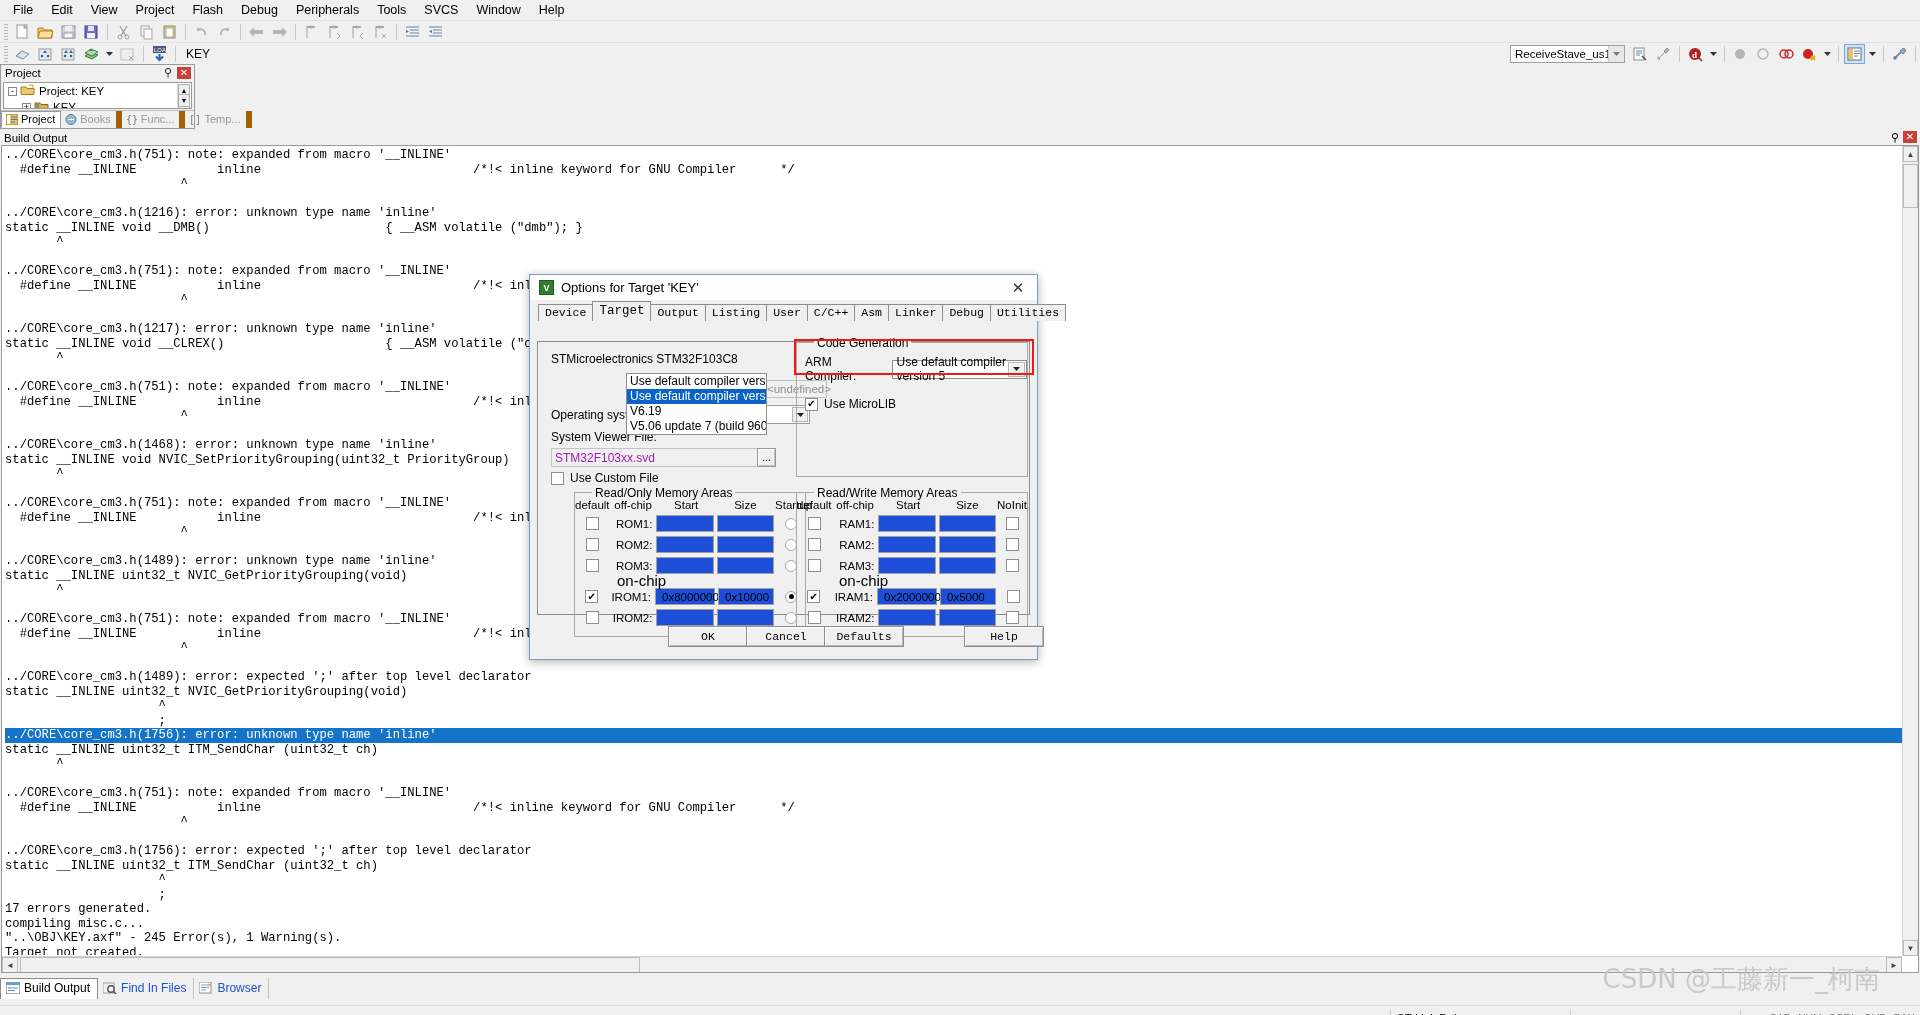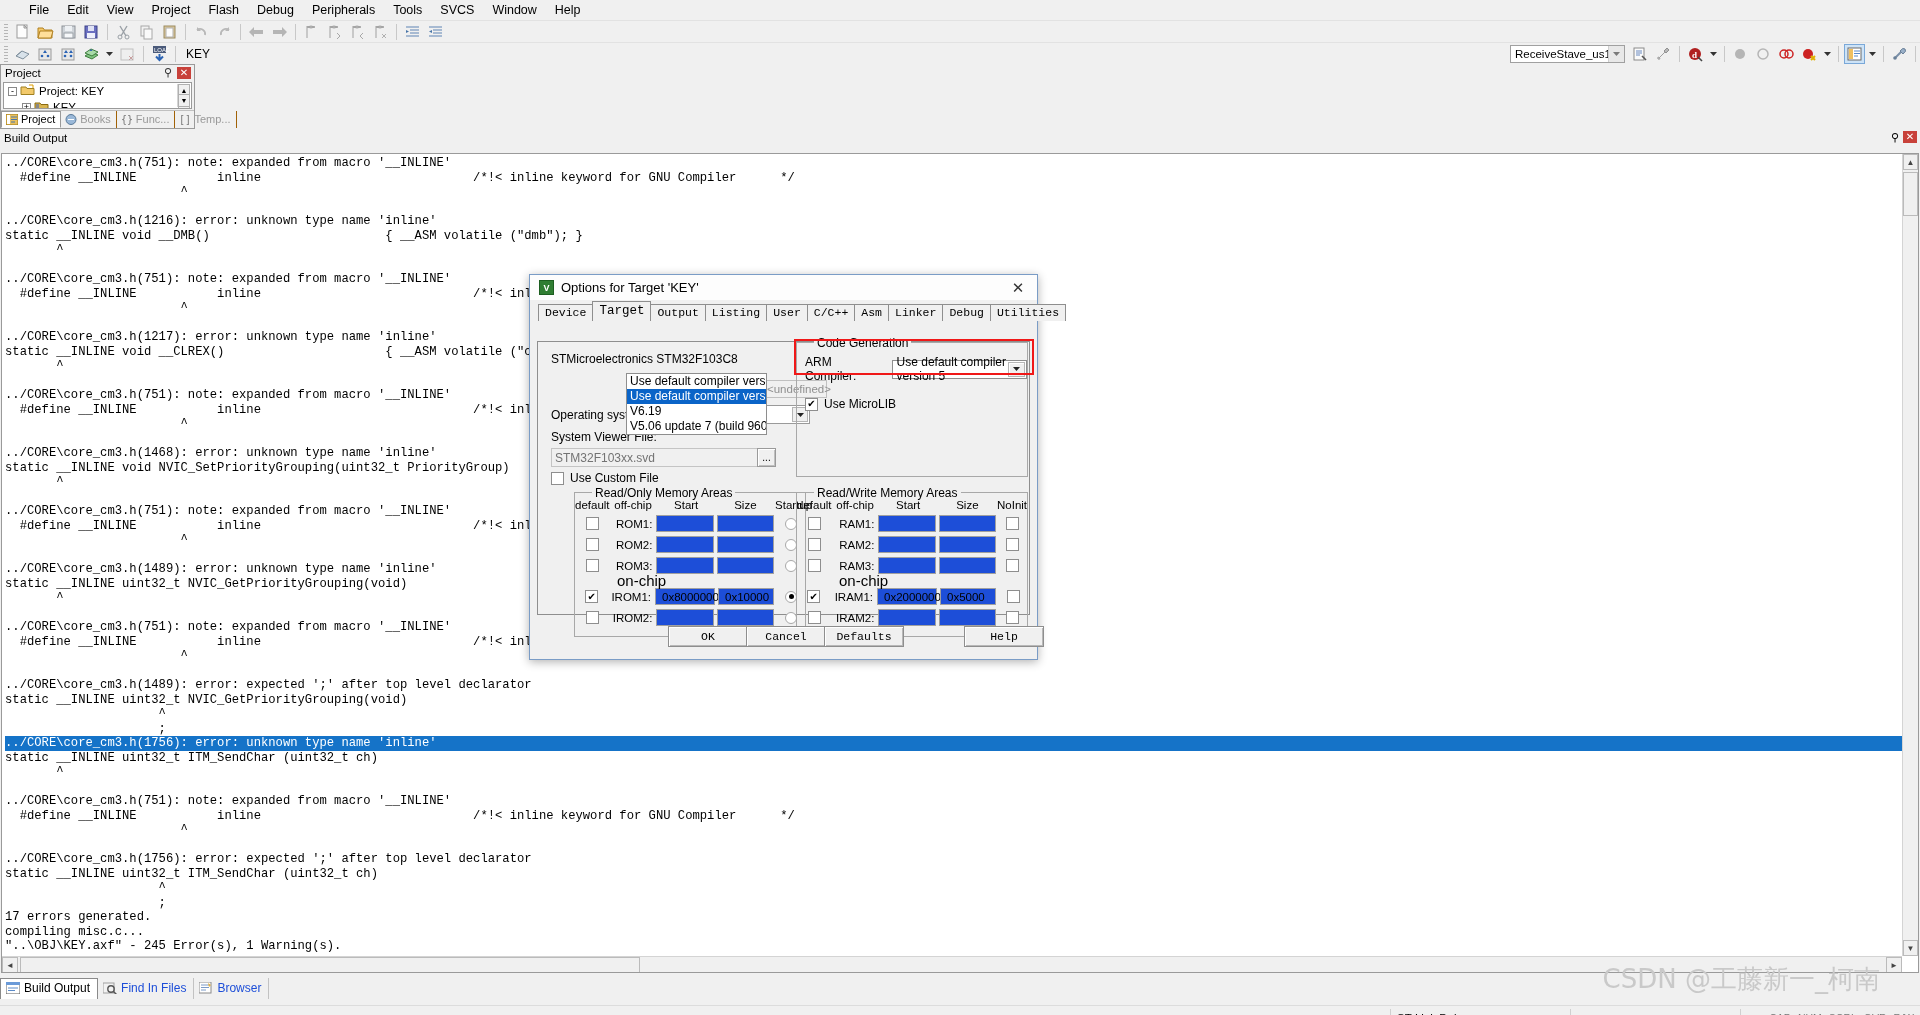--- a/index.html
+++ b/index.html
@@ -13,21 +13,21 @@
     font-size: 12px;
     color: #000;
   }
 
   
   .menubar {
     height: 20px;
     background: #f0f0f0;
     display: flex;
     align-items: center;
-    padding-left: 20px;
+    padding-left: 4px;
     font-size: 12.5px;
   }
   .menubar .mi {
     padding: 2px 9px;
     cursor: default;
     white-space: nowrap;
   }
 
   
   .toolbar {
@@ -142,21 +142,21 @@
   .panel-tabs {
     position: absolute;
     left: 0; bottom: 0; right: 0; height: 18px;
     display: flex; align-items: flex-end;
     font-size: 11px;
     border-top: 1px solid #c0c0c0;
   }
   .ptab {
     display: flex; align-items: center; gap: 3px;
     padding: 1px 5px 2px 4px;
-    border-right: 1px solid #a16207;
+    border-right: 6px solid #a16207;
     color: #999;
     height: 17px;
   }
   .ptab.active {
     color: #000;
     background: #fff;
     border: 1px solid #9a9a9a;
     border-bottom: 1px solid #fff;
   }
 
@@ -173,21 +173,20 @@
     position: absolute; right: 3px; top: 1px;
     width: 14px; height: 12px; background: #c8413a; color: #fff;
     font-size: 10px; line-height: 12px; text-align: center;
   }
   .build-output {
     position: absolute;
     left: 1px; top: 81px; right: 1px; bottom: 32px;
     background: #fff;
     border: 1px solid #9a9a9a;
     overflow: hidden;
-    margin-top: 8px;
   }
   .bo-text {
     position: absolute;
     left: 3px; top: 2px; right: 16px; bottom: 17px;
     font-family: "Liberation Mono", "DejaVu Sans Mono", monospace;
     font-size: 12.2px;
     line-height: 14.5px;
     white-space: pre;
     overflow: hidden;
   }
@@ -364,21 +363,21 @@
     position: absolute; right: 1px; top: 1px; bottom: 1px; width: 16px;
     background: #f0f0f0; border: 1px solid #b5b5b5;
     display: flex; align-items: center; justify-content: center;
   }
   .svf-label { position: absolute; left: 13px; top: 88px; font-size: 12px; }
   .svf-box {
     position: absolute; left: 13px; top: 106px;
     width: 219px; height: 19px;
     border: 1px solid #c4c4c4;
     background: #f0f0f0;
-    color: #737373;
+    color: #a21caf;
     font-size: 12px;
     display: flex; align-items: center; padding-left: 3px;
   }
   .svf-btn {
     position: absolute; left: 219px; top: 106px;
     width: 19px; height: 19px;
     border: 1px solid #9a9a9a;
     background: #f0f0f0;
     box-shadow: inset 1px 1px 0 #fff, inset -1px -1px 0 #c0c0c0;
     font-size: 10px;

